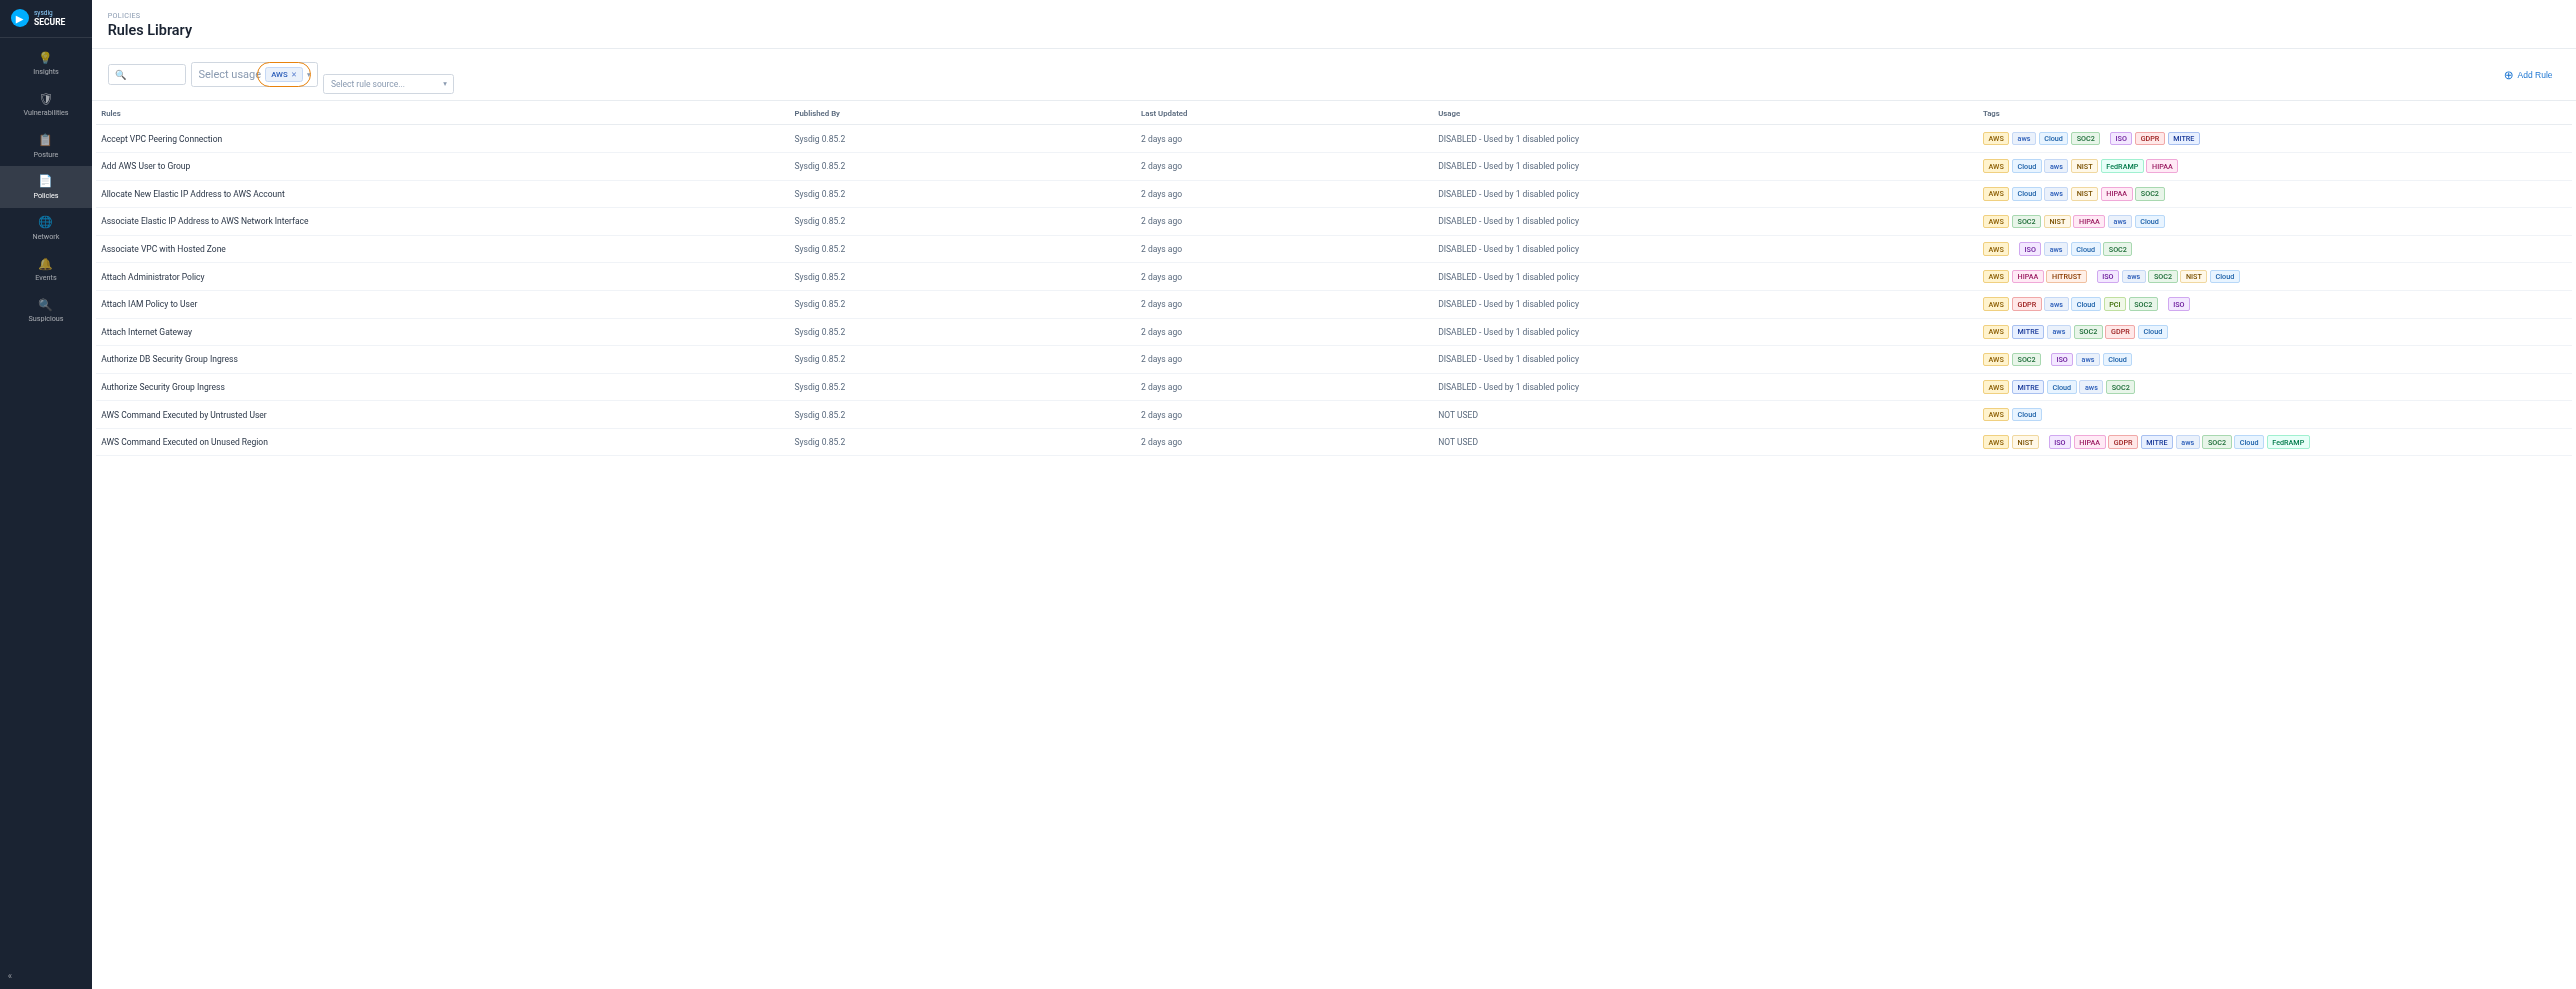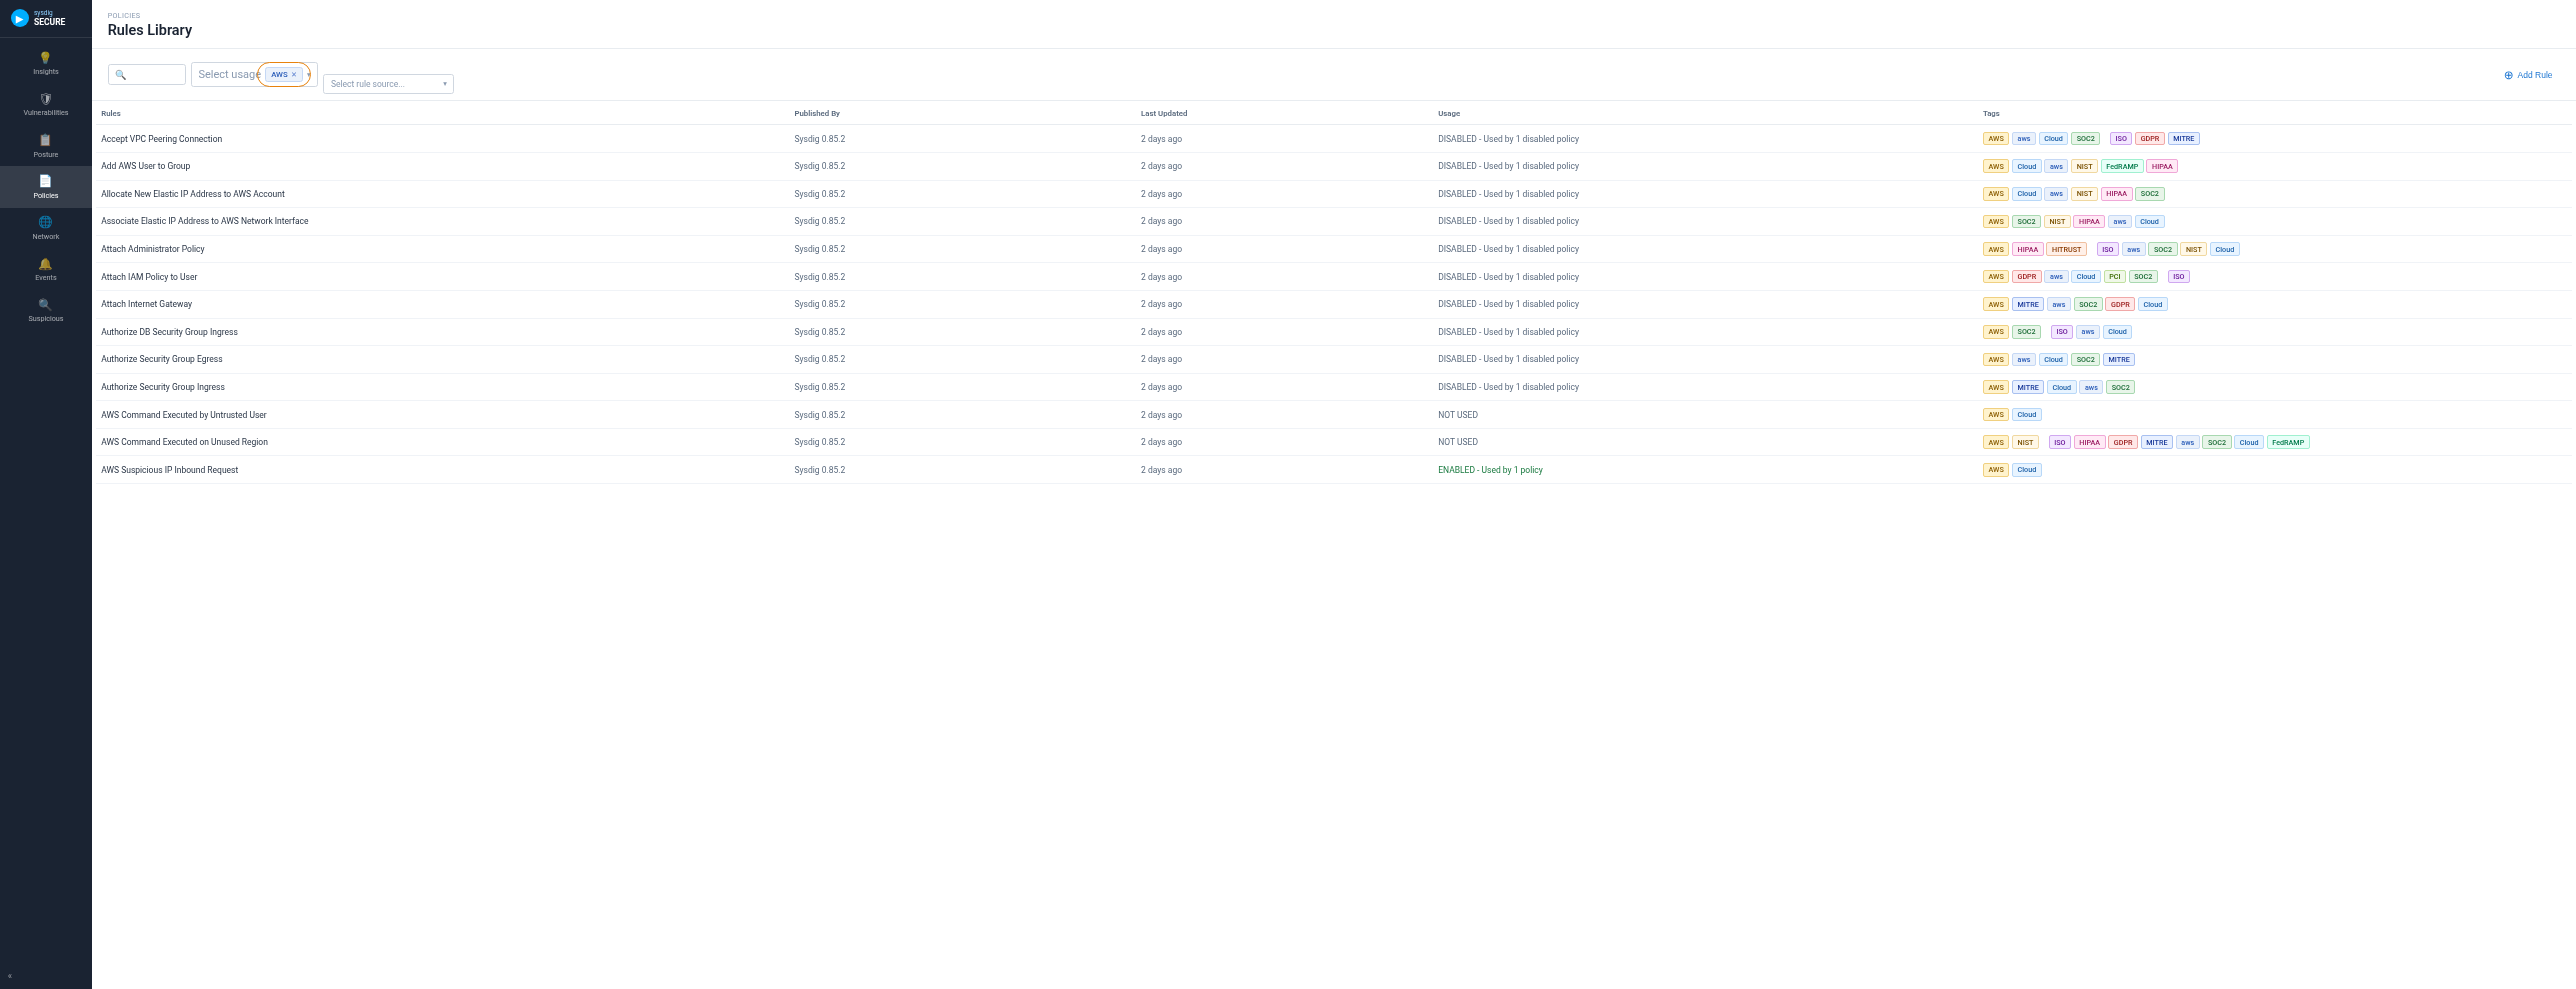--- a/index.html
+++ b/index.html
@@ -395,20 +395,35 @@
                 <span class="tag tag-aws">AWS</span>
                 <span class="tag tag-soc2">SOC2</span>
                 <span class="tag tag-nist">NIST</span>
                 <span class="tag tag-hipaa">HIPAA</span>
                 <span class="tag tag-aws-lc">aws</span>
                 <span class="tag tag-cloud">Cloud</span>
               </div>
             </td>
           </tr>
           <tr>
+            <td>Associate VPC with Hosted Zone</td>
+            <td style="color: rgb(90, 106, 126);">Sysdig 0.85.2</td>
+            <td style="color: rgb(90, 106, 126);">2 days ago</td>
+            <td style="color: rgb(90, 106, 126);">DISABLED - Used by 1 disabled policy</td>
+            <td>
+              <div class="tags-cell">
+                <span class="tag tag-aws">AWS</span>
+                <span class="tag tag-iso">ISO</span>
+                <span class="tag tag-aws-lc">aws</span>
+                <span class="tag tag-cloud">Cloud</span>
+                <span class="tag tag-soc2">SOC2</span>
+              </div>
+            </td>
+          </tr>
+          <tr>
             <td>Attach Administrator Policy</td>
             <td style="color: rgb(90, 106, 126);">Sysdig 0.85.2</td>
             <td style="color: rgb(90, 106, 126);">2 days ago</td>
             <td style="color: rgb(90, 106, 126);">DISABLED - Used by 1 disabled policy</td>
             <td>
               <div class="tags-cell">
                 <span class="tag tag-aws">AWS</span>
                 <span class="tag tag-hipaa">HIPAA</span>
                 <span class="tag tag-hitrust">HITRUST</span>
                 <span class="tag tag-iso">ISO</span>
@@ -457,35 +472,20 @@
             <td style="color: rgb(90, 106, 126);">Sysdig 0.85.2</td>
             <td style="color: rgb(90, 106, 126);">2 days ago</td>
             <td style="color: rgb(90, 106, 126);">DISABLED - Used by 1 disabled policy</td>
             <td>
               <div class="tags-cell">
                 <span class="tag tag-aws">AWS</span>
                 <span class="tag tag-soc2">SOC2</span>
                 <span class="tag tag-iso">ISO</span>
                 <span class="tag tag-aws-lc">aws</span>
                 <span class="tag tag-cloud">Cloud</span>
-              </div>
-            </td>
-          </tr>
-          <tr>
-            <td>Authorize Security Group Egress</td>
-            <td style="color: rgb(90, 106, 126);">Sysdig 0.85.2</td>
-            <td style="color: rgb(90, 106, 126);">2 days ago</td>
-            <td style="color: rgb(90, 106, 126);">DISABLED - Used by 1 disabled policy</td>
-            <td>
-              <div class="tags-cell">
-                <span class="tag tag-aws">AWS</span>
-                <span class="tag tag-aws-lc">aws</span>
-                <span class="tag tag-cloud">Cloud</span>
-                <span class="tag tag-soc2">SOC2</span>
-                <span class="tag tag-mitre">MITRE</span>
               </div>
             </td>
           </tr>
           <tr>
             <td>Authorize Security Group Ingress</td>
             <td style="color: rgb(90, 106, 126);">Sysdig 0.85.2</td>
             <td style="color: rgb(90, 106, 126);">2 days ago</td>
             <td style="color: rgb(90, 106, 126);">DISABLED - Used by 1 disabled policy</td>
             <td>
               <div class="tags-cell">
@@ -522,29 +522,17 @@
                 <span class="tag tag-hipaa">HIPAA</span>
                 <span class="tag tag-gdpr">GDPR</span>
                 <span class="tag tag-mitre">MITRE</span>
                 <span class="tag tag-aws-lc">aws</span>
                 <span class="tag tag-soc2">SOC2</span>
                 <span class="tag tag-cloud">Cloud</span>
                 <span class="tag tag-fedramp">FedRAMP</span>
               </div>
             </td>
           </tr>
-          <tr>
-            <td>AWS Suspicious IP Inbound Request</td>
-            <td style="color: rgb(90, 106, 126);">Sysdig 0.85.2</td>
-            <td style="color: rgb(90, 106, 126);">2 days ago</td>
-            <td style="color: rgb(26, 122, 64);">ENABLED - Used by 1 policy</td>
-            <td>
-              <div class="tags-cell">
-                <span class="tag tag-aws">AWS</span>
-                <span class="tag tag-cloud">Cloud</span>
-              </div>
-            </td>
-          </tr>
         </tbody>
     </table>
   </div>
 </div>
 
 
 </body></html>

